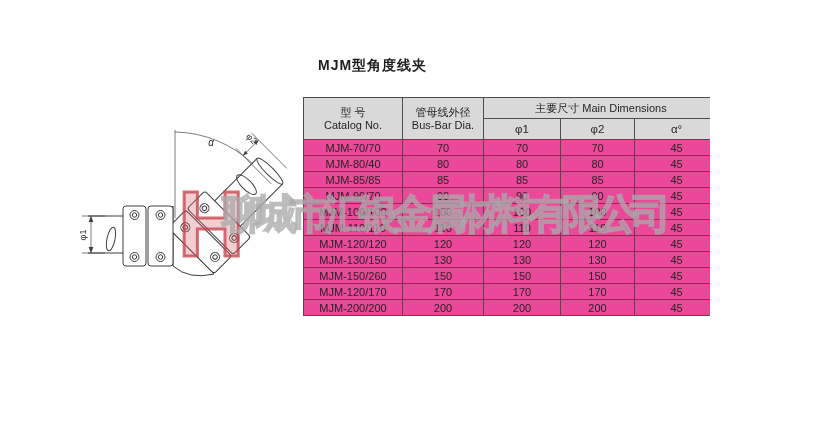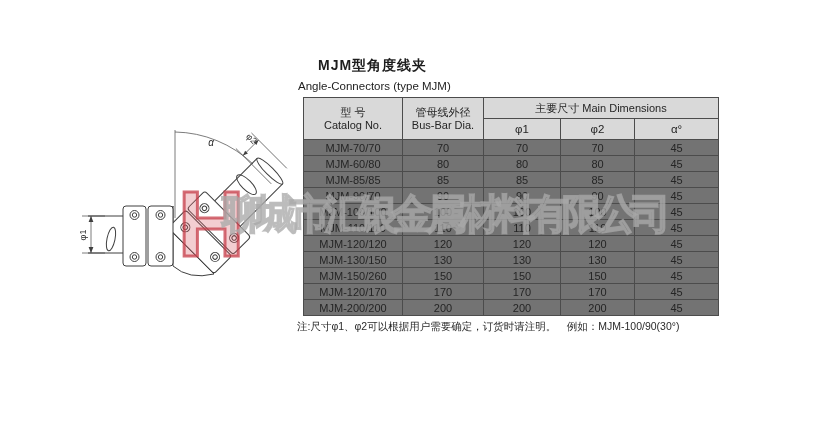--- a/index.html
+++ b/index.html
@@ -1,17 +1,17 @@
 <!DOCTYPE html>
 <html><head>
 <meta charset="utf-8">
 <style>
   html,body{margin:0;padding:0;background:#fff;}
   .page{
-    position:relative;width:818px;height:427px;background:#ffffff;
+    position:relative;width:710px;height:427px;background:#ffffff;
     font-family:"Liberation Sans", sans-serif;color:#222;overflow:hidden;
   }
   .title{
     position:absolute;left:318px;top:57px;font-size:14px;font-weight:bold;
     letter-spacing:1px;color:#1d1d1d;
   }
   .subtitle{
     position:absolute;left:298px;top:80px;font-size:11.5px;color:#1d1d1d;
   }
   
@@ -20,21 +20,21 @@
     border-collapse:collapse;table-layout:fixed;
   }
   table.dims th, table.dims td{
     border:1px solid #4c4c4c;padding:0;text-align:center;
     font-size:11px;font-weight:400;color:#252525;line-height:14px;
   }
   table.dims thead th{background:#d9d9d9;}
   table.dims .hdr-two-line{height:41px;}
   table.dims .hdr-top{height:20px;}
   table.dims .hdr-sub{height:20px;font-size:11.5px;}
-  table.dims tbody td{height:15px;background:#737373;}
+  table.dims tbody td{height:15px;background:#ec4899;}
   .hdr-cn{display:block;line-height:13px;}
   .hdr-en{display:block;line-height:13px;}
   .note{
     position:absolute;left:297px;top:320px;font-size:10.5px;color:#2a2a2a;
   }
   
   .drawing{position:absolute;left:55px;top:118px;}
   .drawing .ln{stroke:#3f3f3f;stroke-width:1;fill:none;}
   .drawing .fill{fill:#ffffff;stroke:#3f3f3f;stroke-width:1;}
   .drawing .thin{stroke:#5a5a5a;stroke-width:0.8;fill:none;}
@@ -54,21 +54,20 @@
     text-align:center;
     -webkit-text-stroke:1.5px rgba(168,168,168,0.75);
   }
 </style>
 </head>
 <body>
 
 <div class="page">
 
   <div class="title">MJM型角度线夹</div>
-  <div class="subtitle">Angle-Connectors  (type MJM)</div>
 
   <svg class="drawing" width="260" height="205" viewBox="0 0 260 205">
 
     <line class="thin" x1="120" y1="12" x2="120" y2="100"></line>
 
     <path class="thin" d="M 120 14 A 116 116 0 0 1 198 46"></path>
     <text x="156" y="28" font-size="10" font-style="italic" text-anchor="middle">α</text>
 
     <line class="thin" x1="27" y1="98" x2="50" y2="98"></line>
     <line class="thin" x1="27" y1="135" x2="50" y2="135"></line>
@@ -149,21 +148,21 @@
     </thead>
     <tbody>
         <tr>
           <td>MJM-70/70</td>
           <td>70</td>
           <td>70</td>
           <td>70</td>
           <td>45</td>
         </tr>
         <tr>
-          <td>MJM-60/80</td>
+          <td>MJM-80/40</td>
           <td>80</td>
           <td>80</td>
           <td>80</td>
           <td>45</td>
         </tr>
         <tr>
           <td>MJM-85/85</td>
           <td>85</td>
           <td>85</td>
           <td>85</td>
@@ -221,20 +220,19 @@
         <tr>
           <td>MJM-200/200</td>
           <td>200</td>
           <td>200</td>
           <td>200</td>
           <td>45</td>
         </tr>
       </tbody>
   </table>
 
-  <div class="note">注:尺寸φ1、φ2可以根据用户需要确定，订货时请注明。　例如：MJM-100/90(30°)</div>
 
   <div class="watermark">
     <div class="wm-logo">H</div>
     <div class="wm-text">聊城市汇银金属材料有限公司</div>
   </div>
 
 </div>
 
 </body></html>

